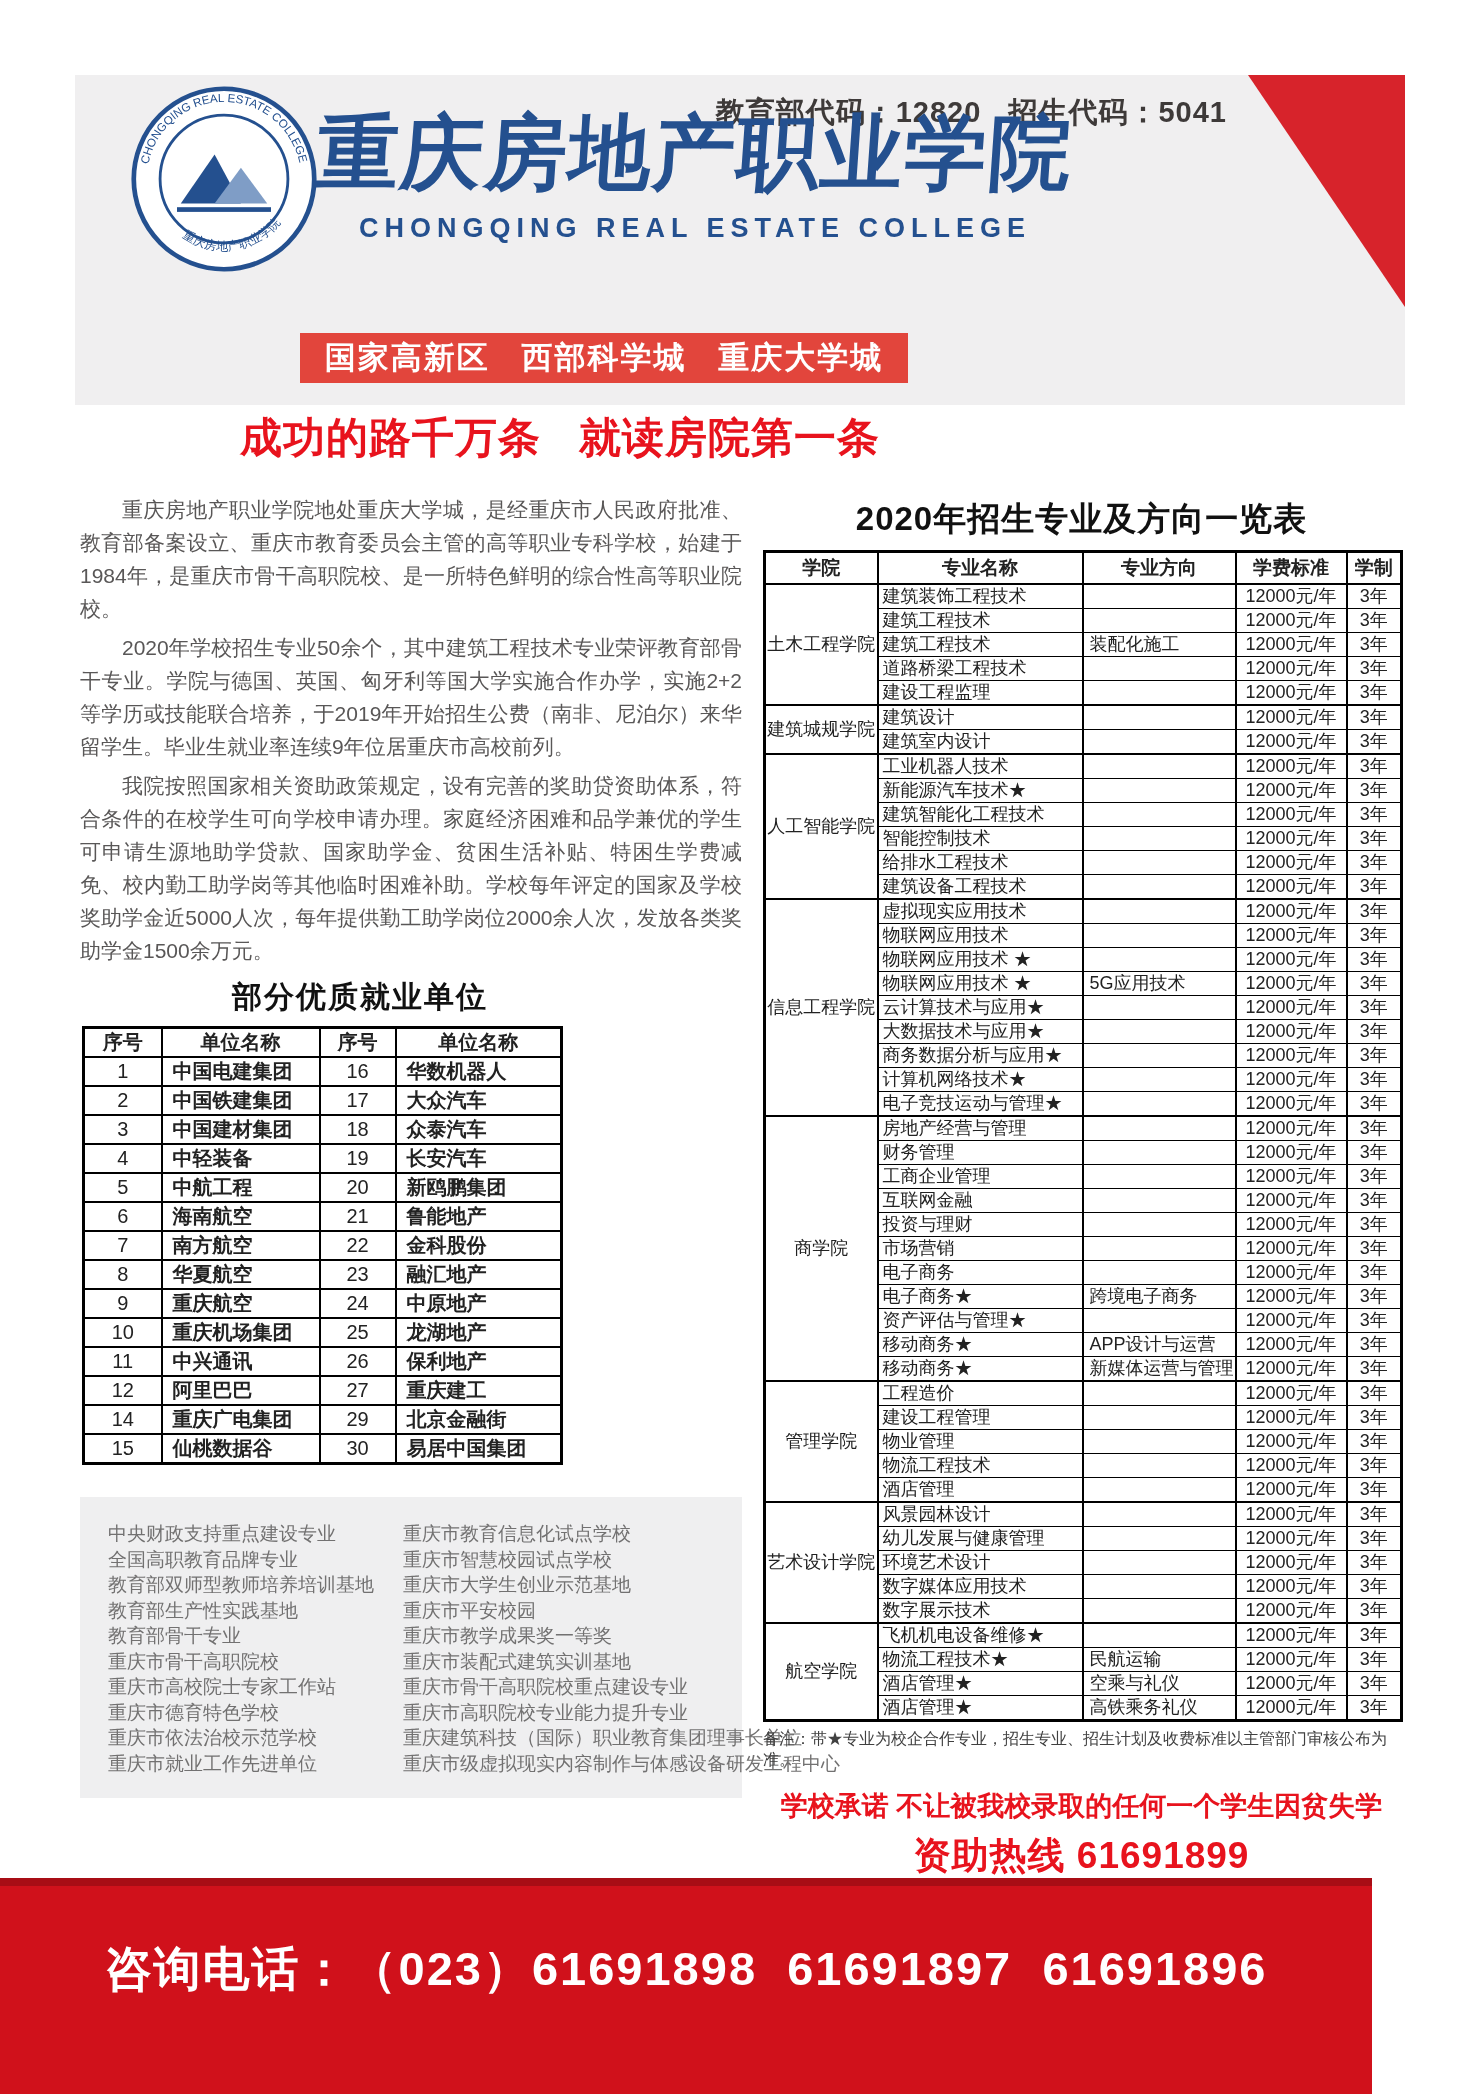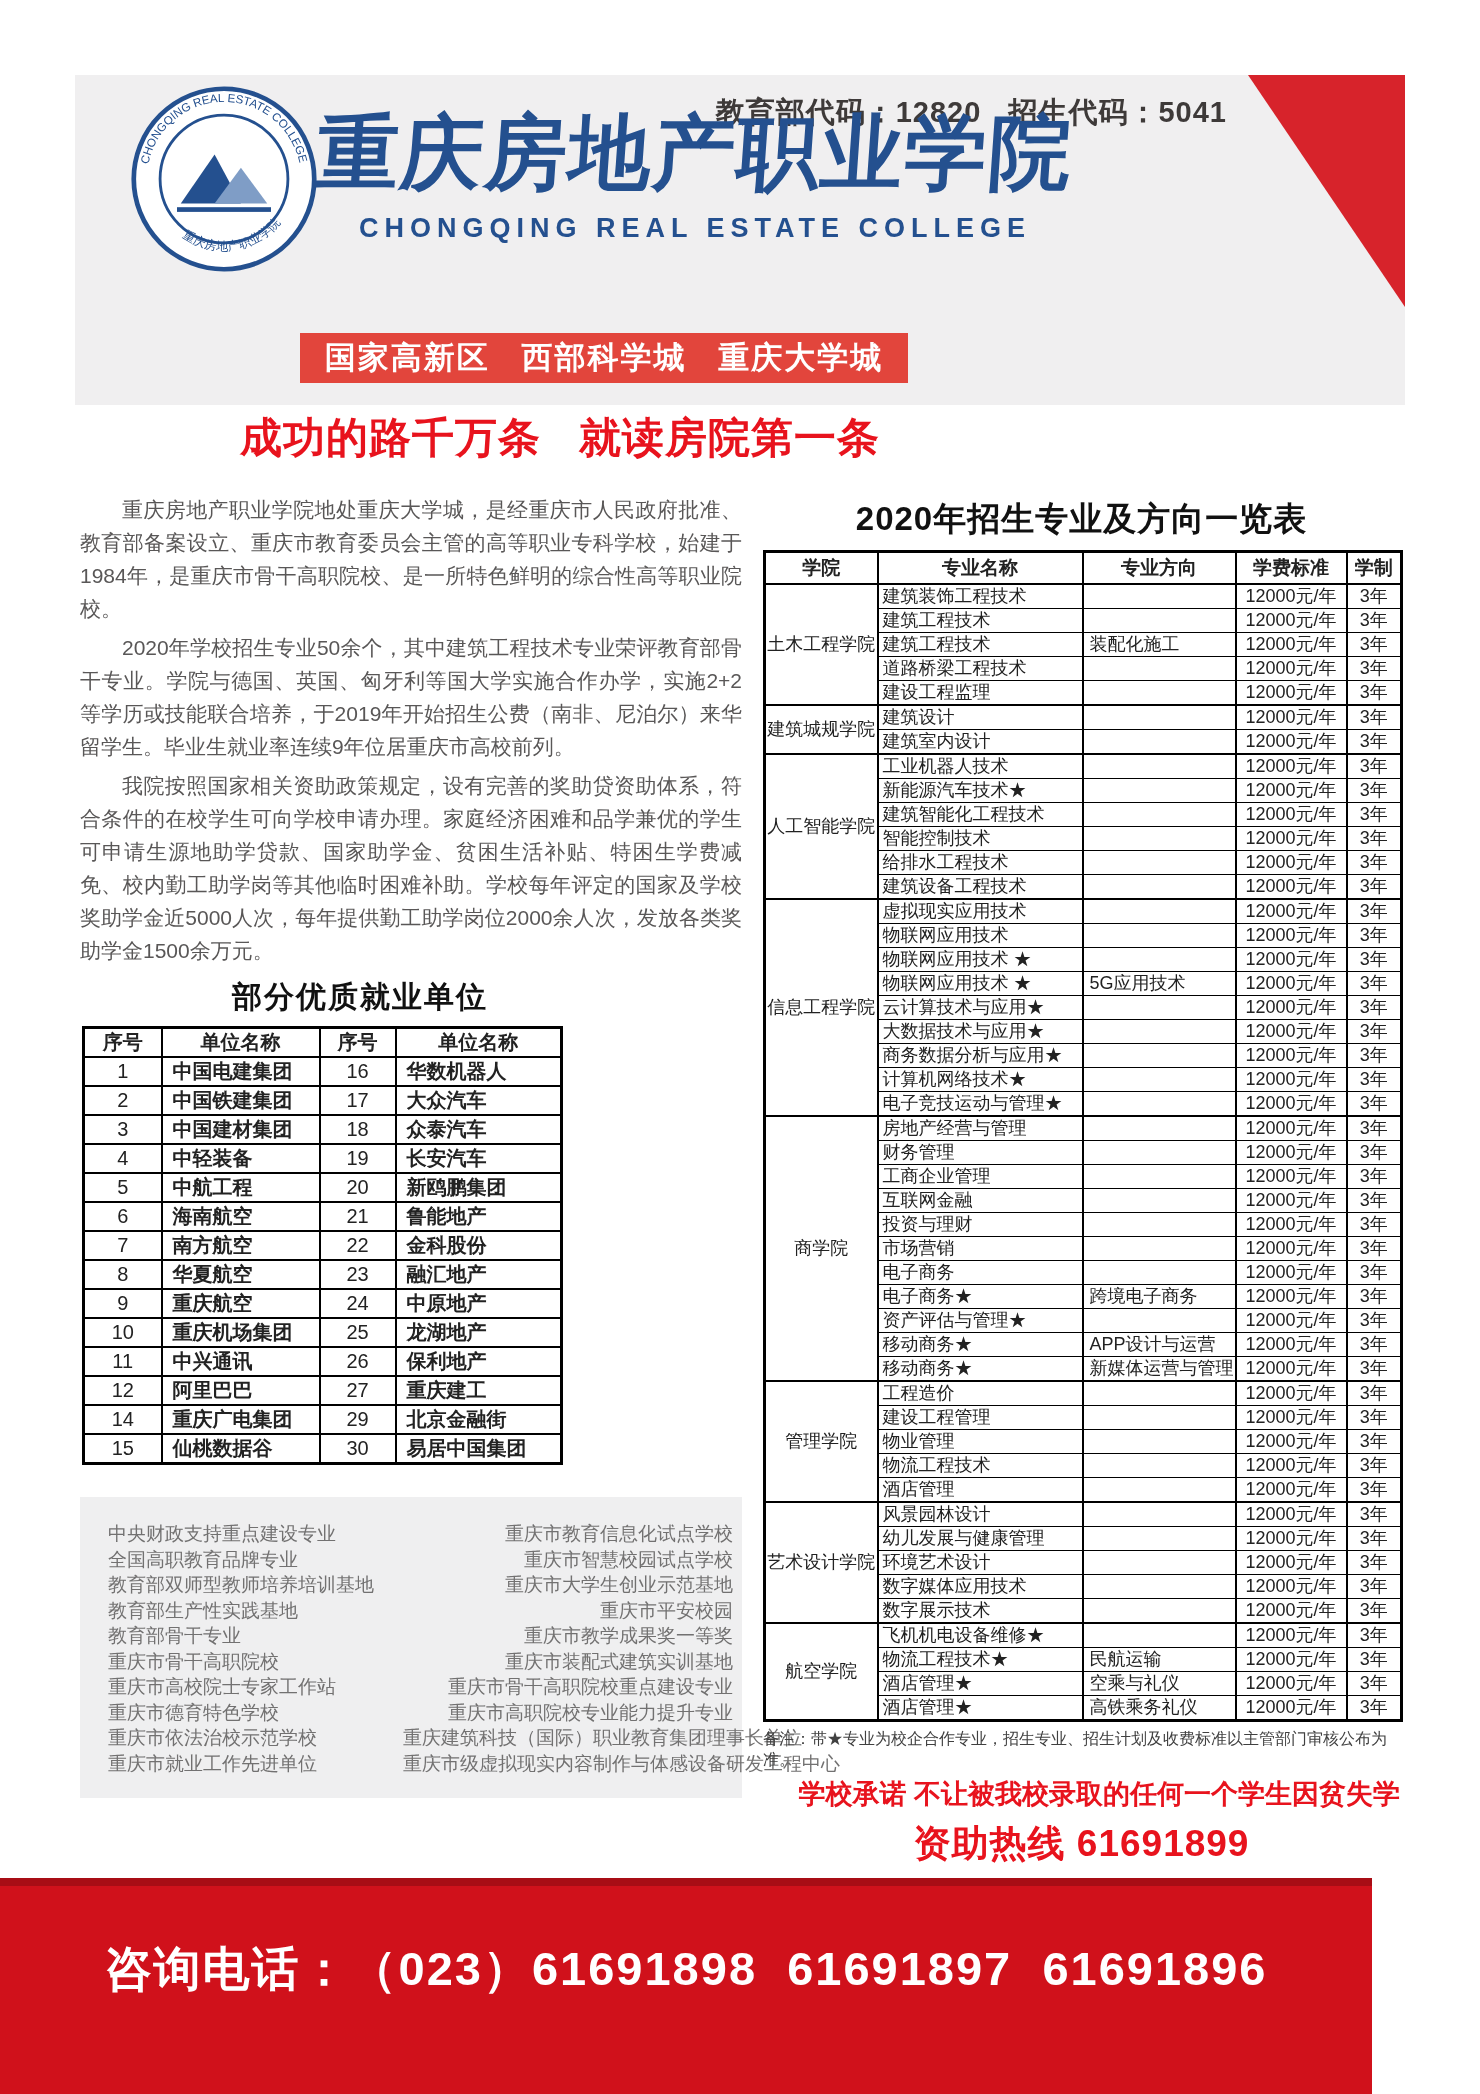--- a/index.html
+++ b/index.html
@@ -29,38 +29,38 @@
   table{border-collapse:collapse;}
   .emp-table{width:478px;border:3px solid #000;table-layout:fixed;margin-left:2px;}
   .emp-table th,.emp-table td{border:2px solid #000;height:25px;font-size:20px;color:#222;padding:0;}
   .emp-table th{font-weight:bold;text-align:center;}
   .emp-table td.num{text-align:center;}
   .emp-table td.name{text-align:left;padding-left:10px;font-weight:bold;}
   .honors{margin-top:32px;width:662px;background:#efeff0;box-sizing:border-box;padding:24px 0 22px 28px;
     display:flex;}
   .honors-col{display:block;}
   .honors-col.l{width:295px;}
-  .honors-col.r{width:330px;text-align:right;}
+  .honors-col.r{width:330px;}
   .honor-line{font-size:19px;color:#727171;line-height:25.5px;white-space:nowrap;}
 
   
   .right-col{position:absolute;left:763px;top:497px;width:637px;}
   .adm-title{text-align:center;font-size:33px;font-weight:bold;color:#111;letter-spacing:1px;margin-bottom:8px;}
   .adm-table{width:637px;border:3px solid #000;table-layout:fixed;}
   .adm-table th,.adm-table td{border:1px solid #000;border-left-width:2px;border-right-width:2px;
     padding:0;font-size:18px;color:#222;overflow:hidden;}
   .adm-table thead th{height:30px;font-size:19px;font-weight:bold;text-align:center;border-bottom-width:2px;}
   .adm-table td{height:23px;line-height:23px;}
   .adm-table td.college{text-align:center;}
   .adm-table td.major{text-align:left;padding-left:4px;}
   .adm-table td.dir{text-align:left;padding-left:6px;}
   .adm-table td.fee,.adm-table td.years{text-align:center;}
   .adm-table tr.group-start td{border-top-width:2px;}
   .adm-note{margin-top:7px;font-size:16px;color:#404040;letter-spacing:0;}
-  .adm-promise{margin-top:5px;text-align:right;font-size:27px;font-weight:bold;color:#e8131d;}
+  .adm-promise{margin-top:17px;text-align:center;font-size:27px;font-weight:bold;color:#e8131d;}
   .adm-hotline{margin-top:7px;text-align:center;font-size:37px;font-weight:bold;color:#e8131d;letter-spacing:1px;}
 
   
   .footer{position:absolute;left:0;top:1878px;width:1372px;height:216px;background:#d0111b;border-top:8px solid #a80d15;box-sizing:border-box;}
   .footer-phone{margin-top:52px;text-align:center;color:#ffffff;font-size:47px;font-weight:bold;letter-spacing:2px;}
 </style>
 </head>
 <body>
 
 <div class="page">

